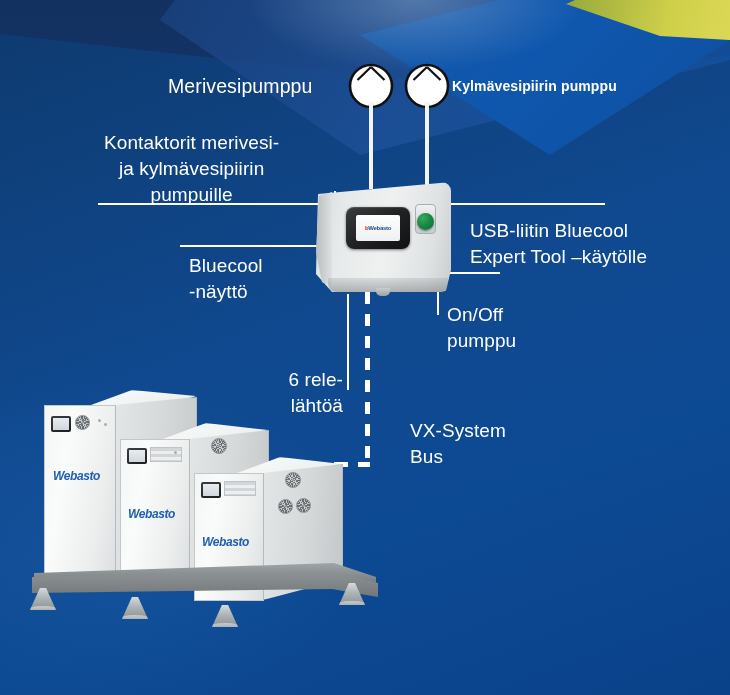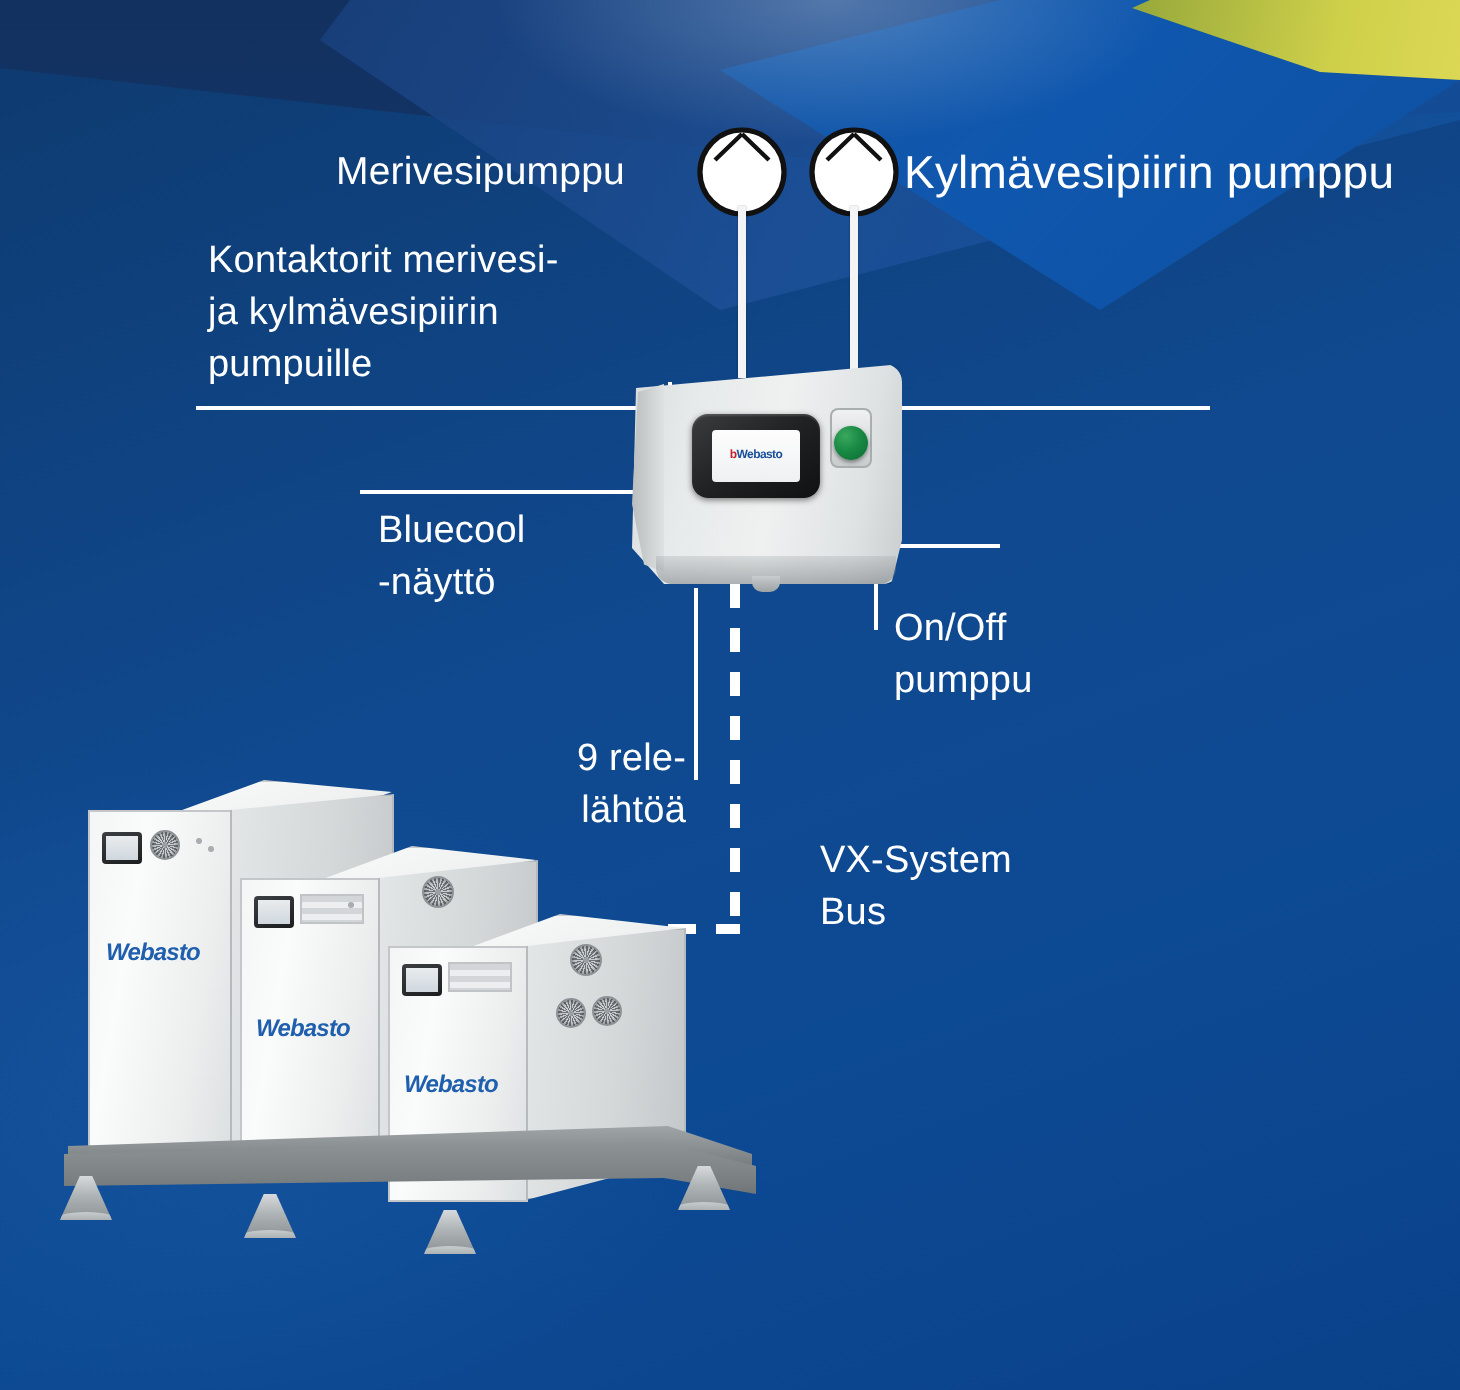--- a/index.html
+++ b/index.html
@@ -53,22 +53,22 @@
   
   .label {
     position: absolute;
     color: #ffffff;
     font-size: 19px;
     line-height: 26px;
     letter-spacing: .1px;
     white-space: pre-line;
   }
   .lbl-sea      { left: 168px; top: 73px;  font-size: 19.5px; }
-  .lbl-cold     { left: 452px; top: 73px;  font-size: 23px; }
-  .lbl-contact  { left: 104px; top: 118px; }
+  .lbl-cold     { left: 452px; top: 73px;  font-size: 14px; font-weight: bold; }
+  .lbl-contact  { left: 104px; top: 130px; text-align: center; }
   .lbl-canbus   { left: 486px; top: 145px; }
   .lbl-usb      { left: 470px; top: 218px; }
   .lbl-mytouch  { left: 189px; top: 253px; }
   .lbl-relay    { left: 273px; top: 367px; text-align: right; width: 70px; }
   .lbl-onoff    { left: 447px; top: 302px; }
   .lbl-vx       { left: 410px; top: 418px; }
 
   
   .lead { position: absolute; background: #ffffff; }
   .lead-h { height: 2px; }
@@ -277,23 +277,25 @@
 
   <div class="lead lead-v" style="left:347px; top:294px; height:96px;"></div>
 
   <div class="lead lead-v" style="left:437px; top:243px; height:72px;"></div>
 
   <div class="label lbl-sea">Merivesipumppu</div>
   <div class="label lbl-cold">Kylmävesipiirin pumppu</div>
   <div class="label lbl-contact">Kontaktorit merivesi-
 ja kylmävesipiirin
 pumpuille</div>
+  <div class="label lbl-usb">USB-liitin Bluecool
+Expert Tool –käytölle</div>
   <div class="label lbl-mytouch">Bluecool
 -näyttö</div>
-  <div class="label lbl-relay">9 rele-
+  <div class="label lbl-relay">6 rele-
 lähtöä</div>
   <div class="label lbl-onoff">On/Off
 pumppu</div>
   <div class="label lbl-vx">VX-System
 Bus</div>
 
   <div class="ctrl-wrap">
     <div class="ctrl-body"></div>
     <div class="ctrl-edge-left"></div>
     <div class="ctrl-bottom-shade"></div>

